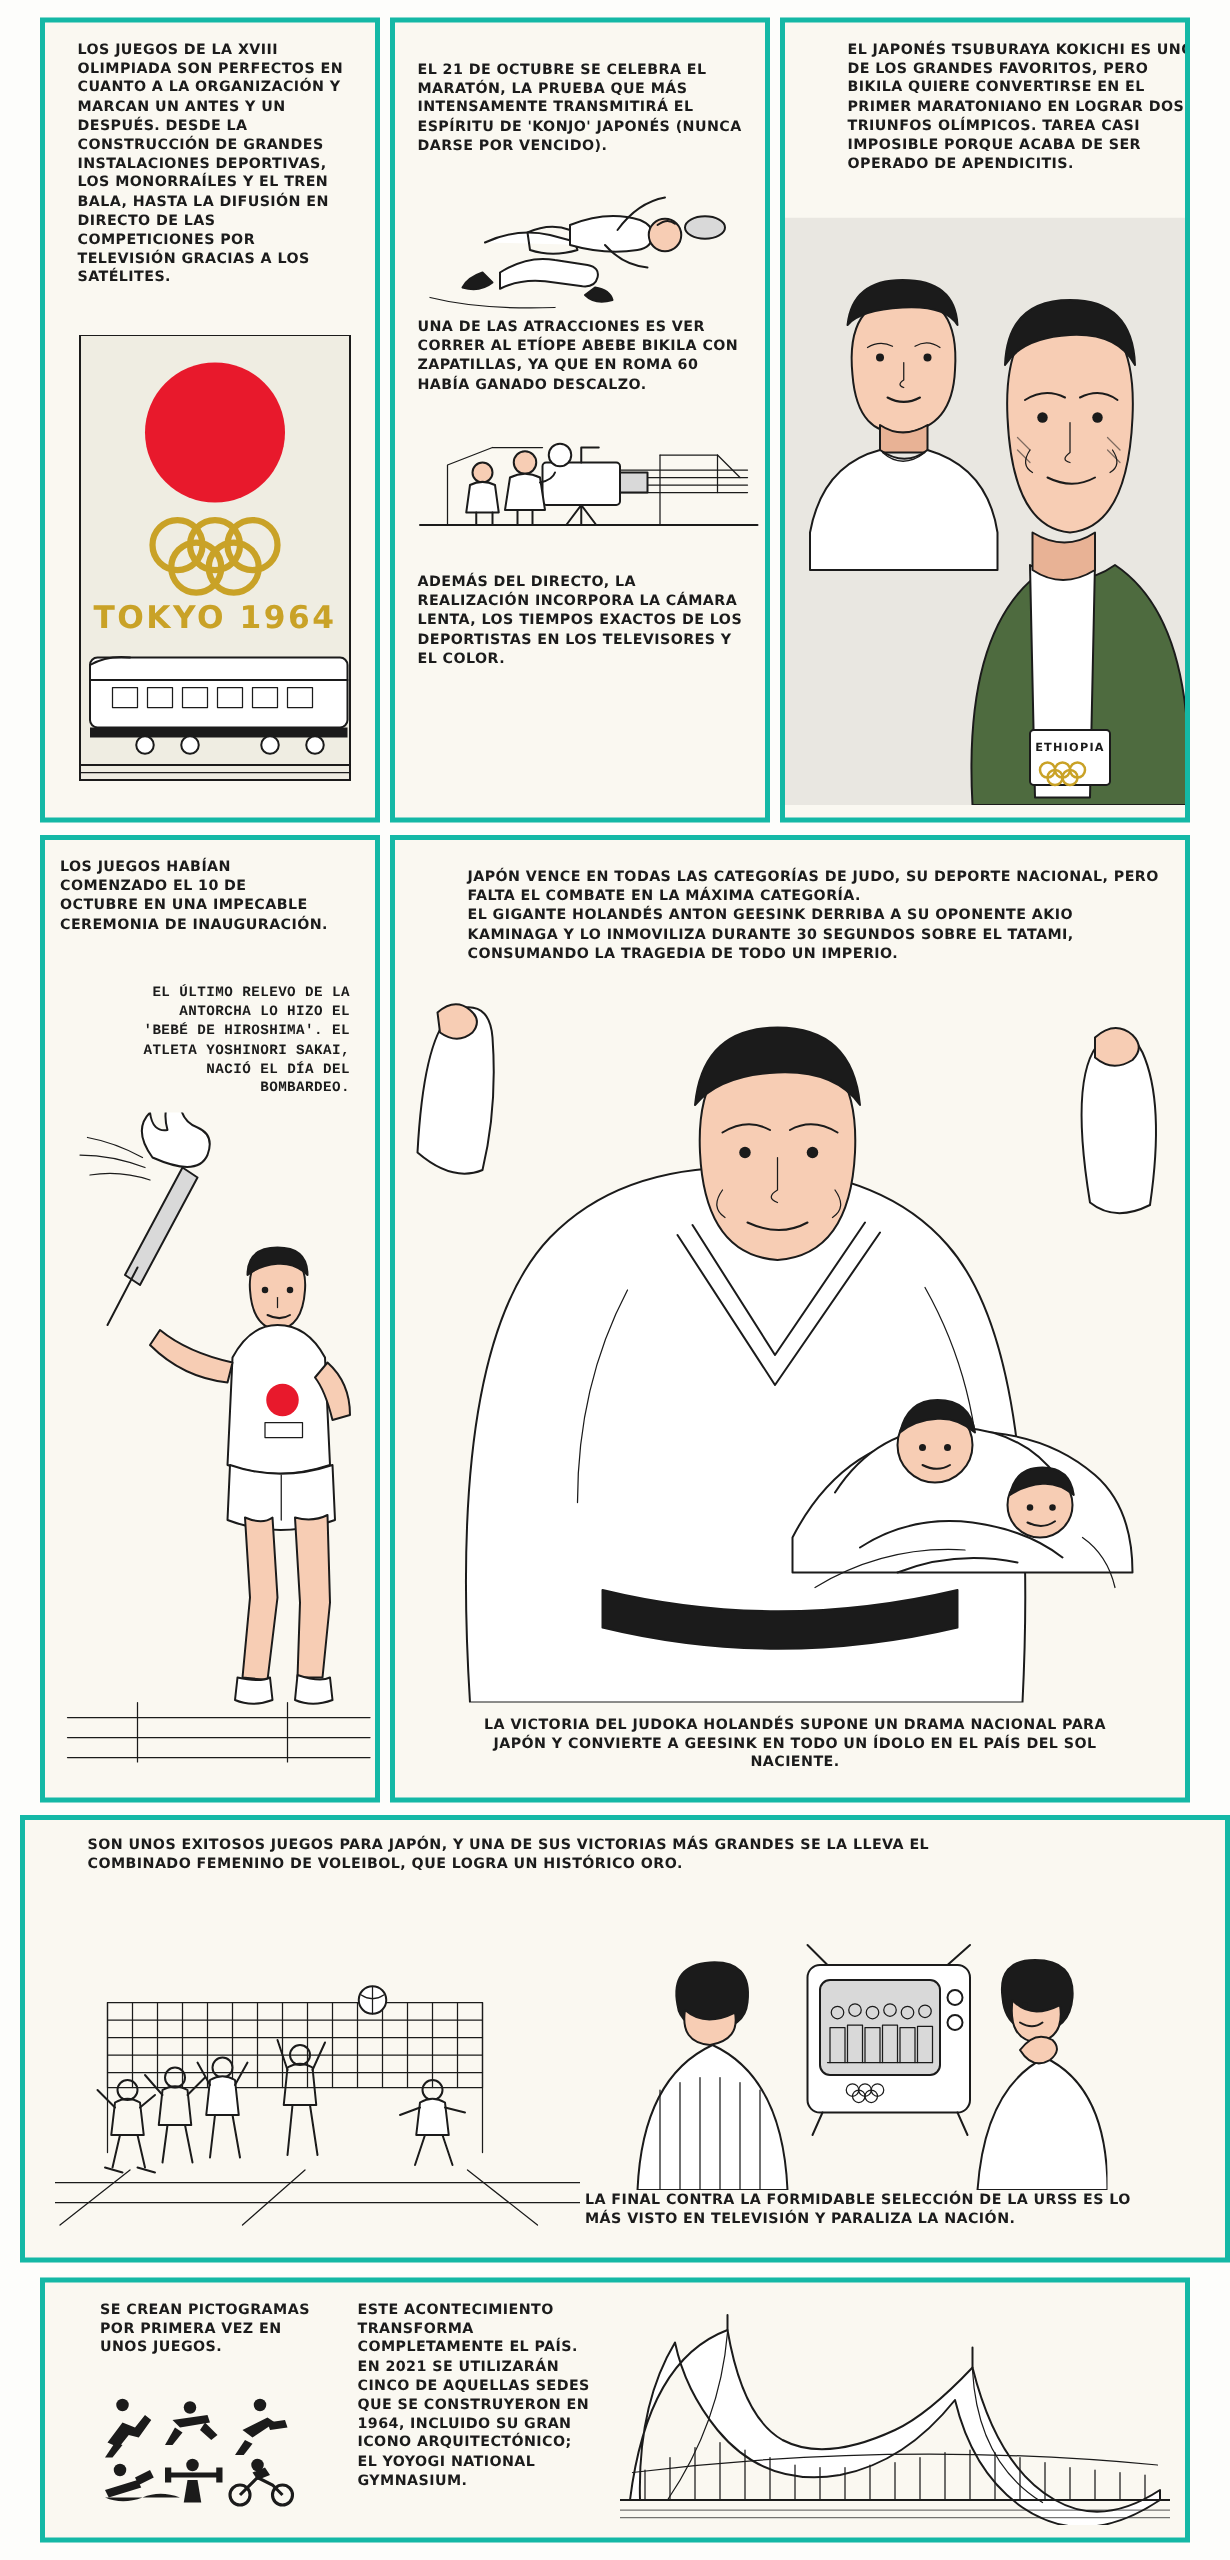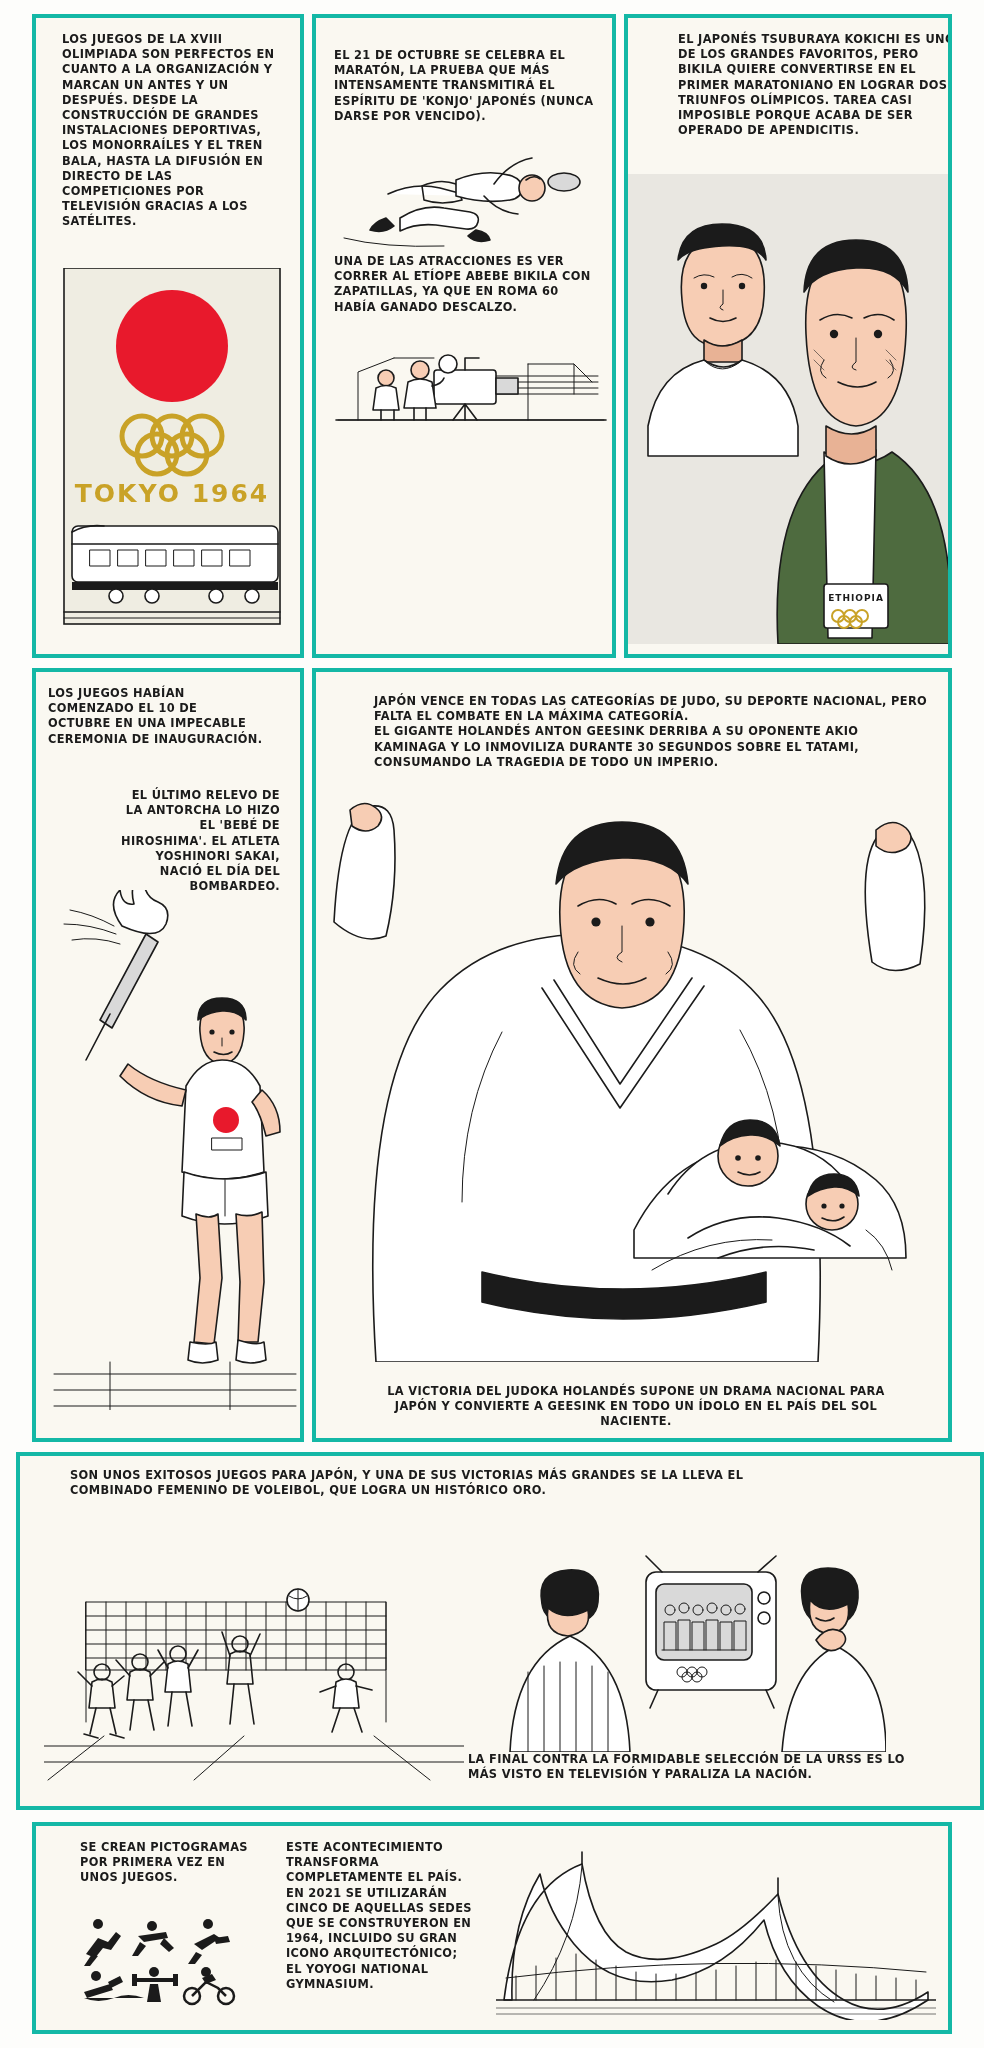--- a/index.html
+++ b/index.html
@@ -28,21 +28,21 @@
     font-family:"DejaVu Sans", sans-serif;
     font-size:11.4px;
     line-height:15.2px;
     letter-spacing:.35px;
     color:#1b1b1b;
     text-transform:uppercase;
     font-weight:600;
     white-space:pre-wrap;
   }
   .cap.r{text-align:right;}
-  .cap.c{text-align:center;margin-top:12px;}
+  .cap.c{text-align:center;}
 
   
   svg{display:block;}
   .ink{stroke:#1b1b1b;fill:none;stroke-width:1.6;stroke-linecap:round;stroke-linejoin:round;}
   .ink-thin{stroke:#1b1b1b;fill:none;stroke-width:1;stroke-linecap:round;stroke-linejoin:round;}
   .fill-dk{fill:#1b1b1b;}
   .fill-sk{fill:#f7cdb4;}
   .fill-sk2{fill:#e8b295;}
   .fill-w{fill:#ffffff;}
   .fill-red{fill:#e8192c;}
@@ -153,20 +153,21 @@
       <path class="ink" d="M86 84 v12 M98 84 v12"></path>
 
       <circle cx="58" cy="54" r="8" class="ink fill-sk"></circle>
       <path class="ink fill-w" d="M48 64 q10 -5 20 0 l3 22 h-26 z"></path>
       <path class="ink" d="M53 86 v10 M66 86 v10"></path>
 
       <path class="ink" d="M137 80 l-12 16 M137 80 l12 16 M137 80 v16"></path>
       <path class="ink" d="M8 96 h270"></path>
     </svg>
 
+    <div class="cap" style="left:18px;top:440px;width:268px;">Además del directo, la realización incorpora la cámara lenta, los tiempos exactos de los deportistas en los televisores y el color.</div>
   </div>
 
   <div class="panel" style="left:624px;top:14px;width:328px;height:644px;">
     <div class="cap" style="left:18px;top:14px;width:288px;margin-left:32px;">El japonés Tsuburaya Kokichi es uno de los grandes favoritos, pero Bikila quiere convertirse en el primer maratoniano en lograr dos triunfos olímpicos. Tarea casi imposible porque acaba de ser operado de apendicitis.</div>
 
     <svg width="324" height="470" viewBox="0 0 324 470" style="position:absolute;left:0px;top:156px;">
       <rect x="0" y="0" width="324" height="470" fill="#e9e7e1"></rect>
 
       <g>
         <path class="ink fill-sk" d="M54 126 q-6 -60 40 -62 q46 -2 42 58 q-2 46 -40 50 q-38 4 -42 -46 z"></path>
@@ -211,21 +212,21 @@
 
         <g class="ink-thin" opacity=".55">
           <path d="M186 176 l10 10 M186 186 l10 10 M258 176 l10 10 M258 186 l10 10"></path>
         </g>
       </g>
     </svg>
   </div>
 
   <div class="panel" style="left:32px;top:668px;width:272px;height:774px;">
     <div class="cap" style="left:12px;top:14px;width:216px;">Los Juegos habían comenzado el 10 de octubre en una impecable ceremonia de inauguración.</div>
-    <div class="cap r" style="left:76px;top:116px;width:168px;">El último relevo de la antorcha lo hizo el 'bebé de Hiroshima'. El atleta Yoshinori Sakai, nació el día del bombardeo.</div>
+    <div class="cap r" style="left:76px;top:116px;width:168px;font-family:Liberation Mono, monospace;">El último relevo de la antorcha lo hizo el 'bebé de Hiroshima'. El atleta Yoshinori Sakai, nació el día del bombardeo.</div>
 
     <svg width="250" height="520" viewBox="0 0 250 520" style="position:absolute;left:14px;top:218px;">
 
       <path class="ink fill-w" d="M72 36 q-16 -22 -2 -36 q2 16 14 14 q-6 -22 10 -30 q-2 22 14 28 q14 6 8 22 q-8 18 -44 2 z"></path>
       <path class="ink-thin" d="M20 20 q22 4 44 16 M14 34 q26 0 52 10 M22 50 q24 -4 48 4"></path>
 
       <path class="ink fill-gry" d="M96 44 l12 8 l-46 86 l-12 -8 z"></path>
       <path class="ink" d="M60 124 l-24 46"></path>
 
       <g>

